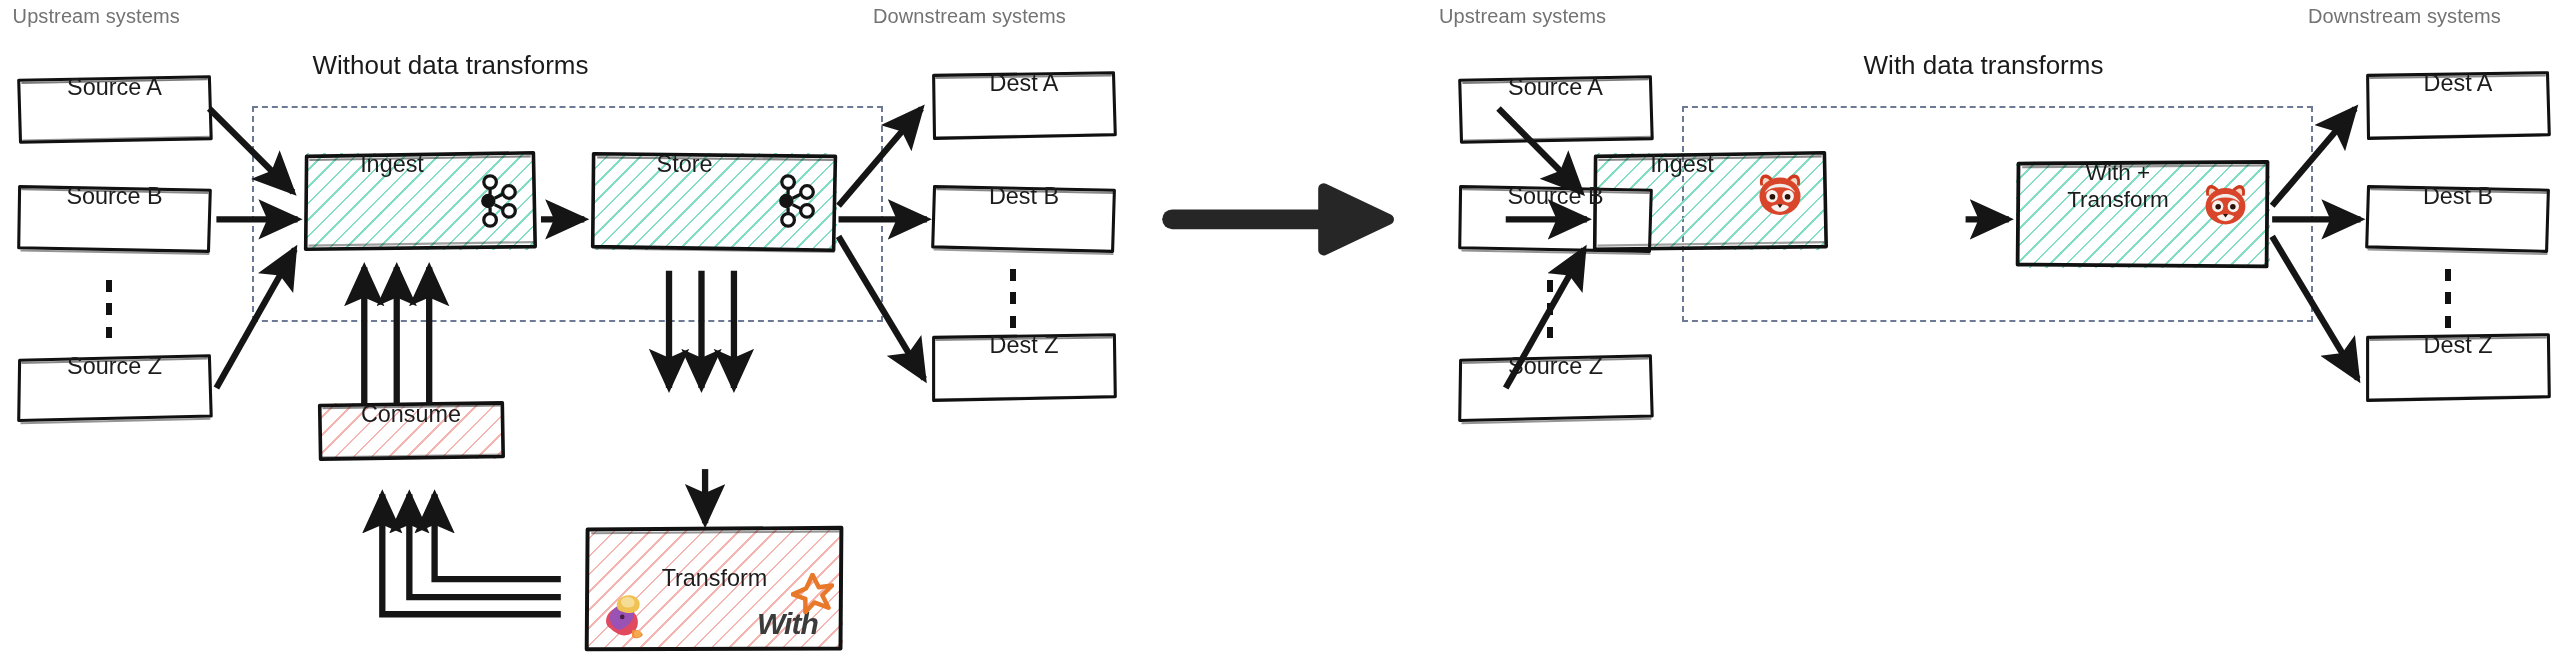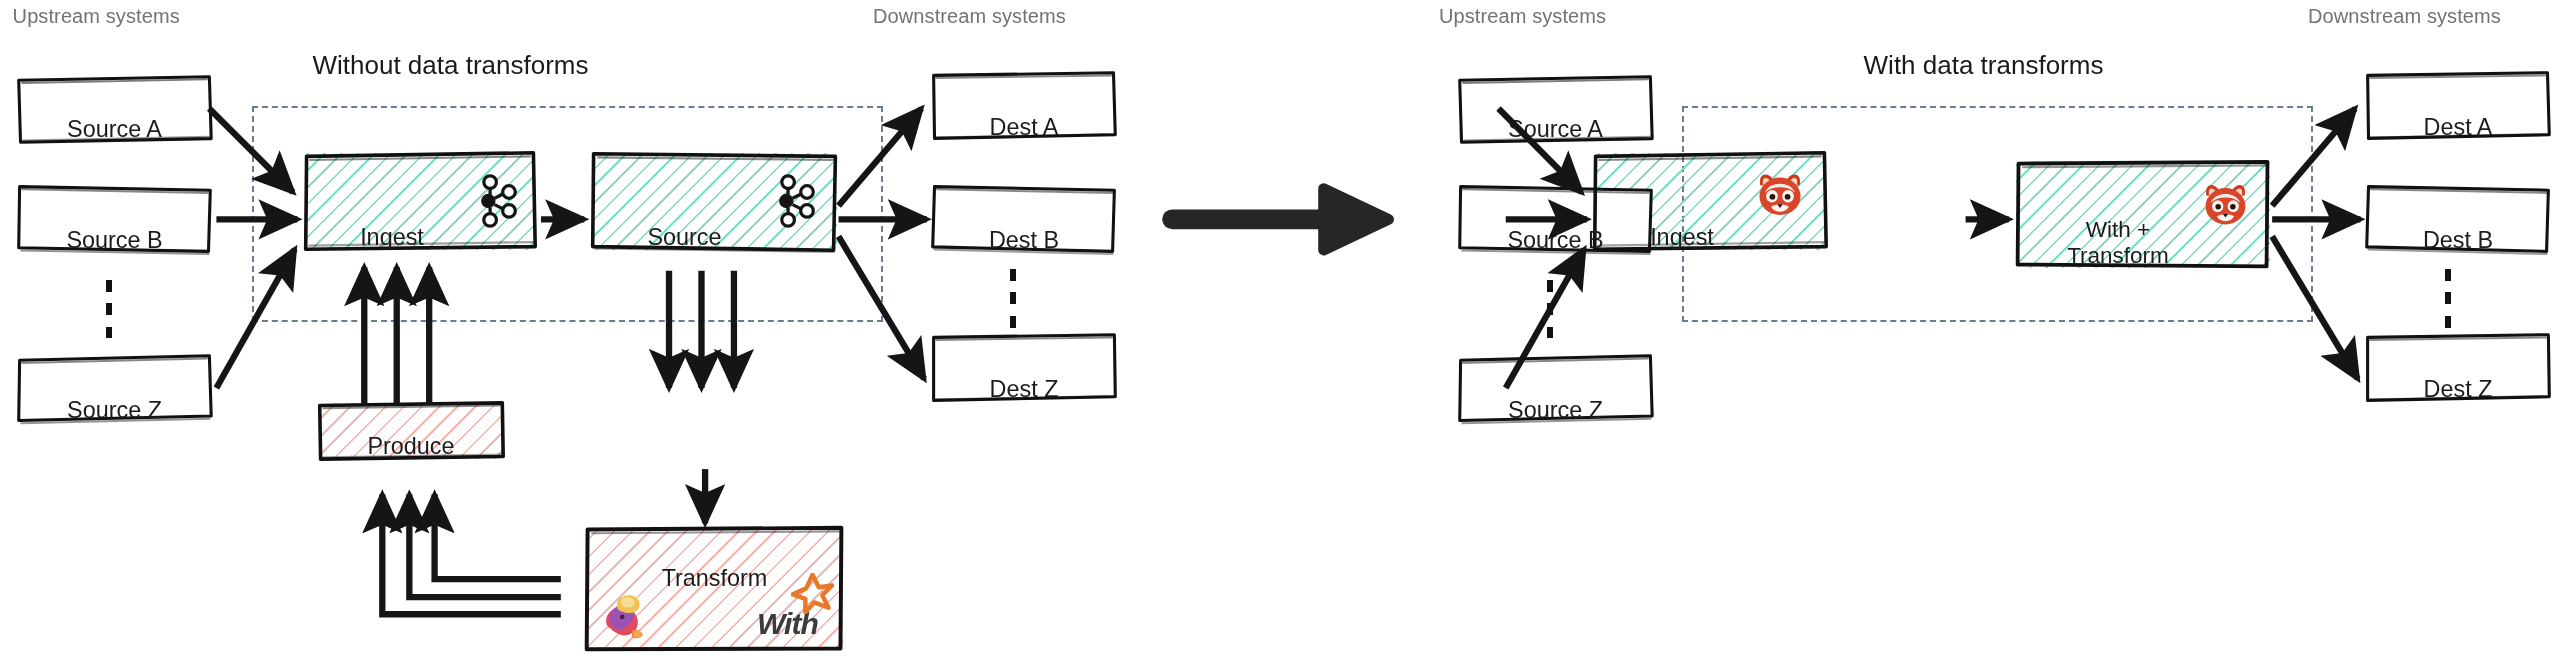--- a/index.html
+++ b/index.html
@@ -27,21 +27,21 @@
     position: absolute;
     font-size: 26px;
     color: #1a1a1a;
     white-space: nowrap;
     text-align: center;
   }
   
   .box {
     position: absolute;
     display: flex;
-    align-items: flex-end;
+    align-items: flex-start;
     justify-content: center;
     font-size: 23.4px;
     color: #1c1c1c;
     background: transparent;
     text-align: center;
     line-height: 1.18;
   }
   .box .box-label {
     position: relative;
     z-index: 3;
@@ -236,21 +236,21 @@
     </span>
   </div>
 
   <div class="box" style="left:590px; top:151px; width:249px; height:101px;">
     <div class="fill teal"></div>
     <svg class="frame" viewBox="0 0 276 112" preserveAspectRatio="none">
       <path d="M4,3 L272,6 L270,110 L3,106 Z" fill="none" stroke="#111" stroke-width="4" stroke-linejoin="round"></path>
       <path d="M8,7 L270,10" fill="none" stroke="#111" stroke-width="2.4" opacity=".5"></path>
       <path d="M5,108 L271,112" fill="none" stroke="#111" stroke-width="2.4" opacity=".4"></path>
     </svg>
-    <span class="box-label" style="margin-right:60px;">Source</span>
+    <span class="box-label" style="margin-right:60px;">Store</span>
     <span class="logo" style="right:21.6px; top:23.4px; width:47px; height:54px;">
       <svg width="47" height="54" viewBox="0 0 52 60">
         <g fill="none" stroke="#141414" stroke-width="3.6">
           <circle cx="20" cy="9" r="7" fill="#fff"></circle>
           <circle cx="20" cy="51" r="7" fill="#fff"></circle>
           <circle cx="41" cy="20" r="7" fill="#fff"></circle>
           <circle cx="41" cy="41" r="7" fill="#fff"></circle>
           <circle cx="18" cy="30" r="8" fill="#141414" stroke="none"></circle>
           <path d="M20,16 L20,23"></path>
           <path d="M20,37 L20,44"></path>
@@ -261,21 +261,21 @@
     </span>
   </div>
 
   <div class="box" style="left:317px; top:401px; width:188px; height:60px;">
     <div class="fill pink"></div>
     <svg class="frame" viewBox="0 0 208 66" preserveAspectRatio="none">
       <path d="M3,5 L205,2 L206,61 L4,64 Z" fill="none" stroke="#111" stroke-width="4" stroke-linejoin="round"></path>
       <path d="M6,8 L203,5" fill="none" stroke="#111" stroke-width="2.3" opacity=".5"></path>
       <path d="M5,62 L206,59" fill="none" stroke="#111" stroke-width="2.3" opacity=".4"></path>
     </svg>
-    <span class="box-label">Produce</span>
+    <span class="box-label">Consume</span>
   </div>
 
 
   <div class="box" style="left:584px; top:526px; width:261px; height:126px; align-items:flex-start; padding-top:25px;">
     <div class="fill pink"></div>
     <svg class="frame" viewBox="0 0 290 140" preserveAspectRatio="none">
       <path d="M4,4 L286,2 L285,136 L3,137 Z" fill="none" stroke="#111" stroke-width="4.4" stroke-linejoin="round"></path>
       <path d="M8,8 L284,6" fill="none" stroke="#111" stroke-width="2.3" opacity=".45"></path>
     </svg>
     <span class="box-label" style="margin-top:14.4px;">Transform</span>

